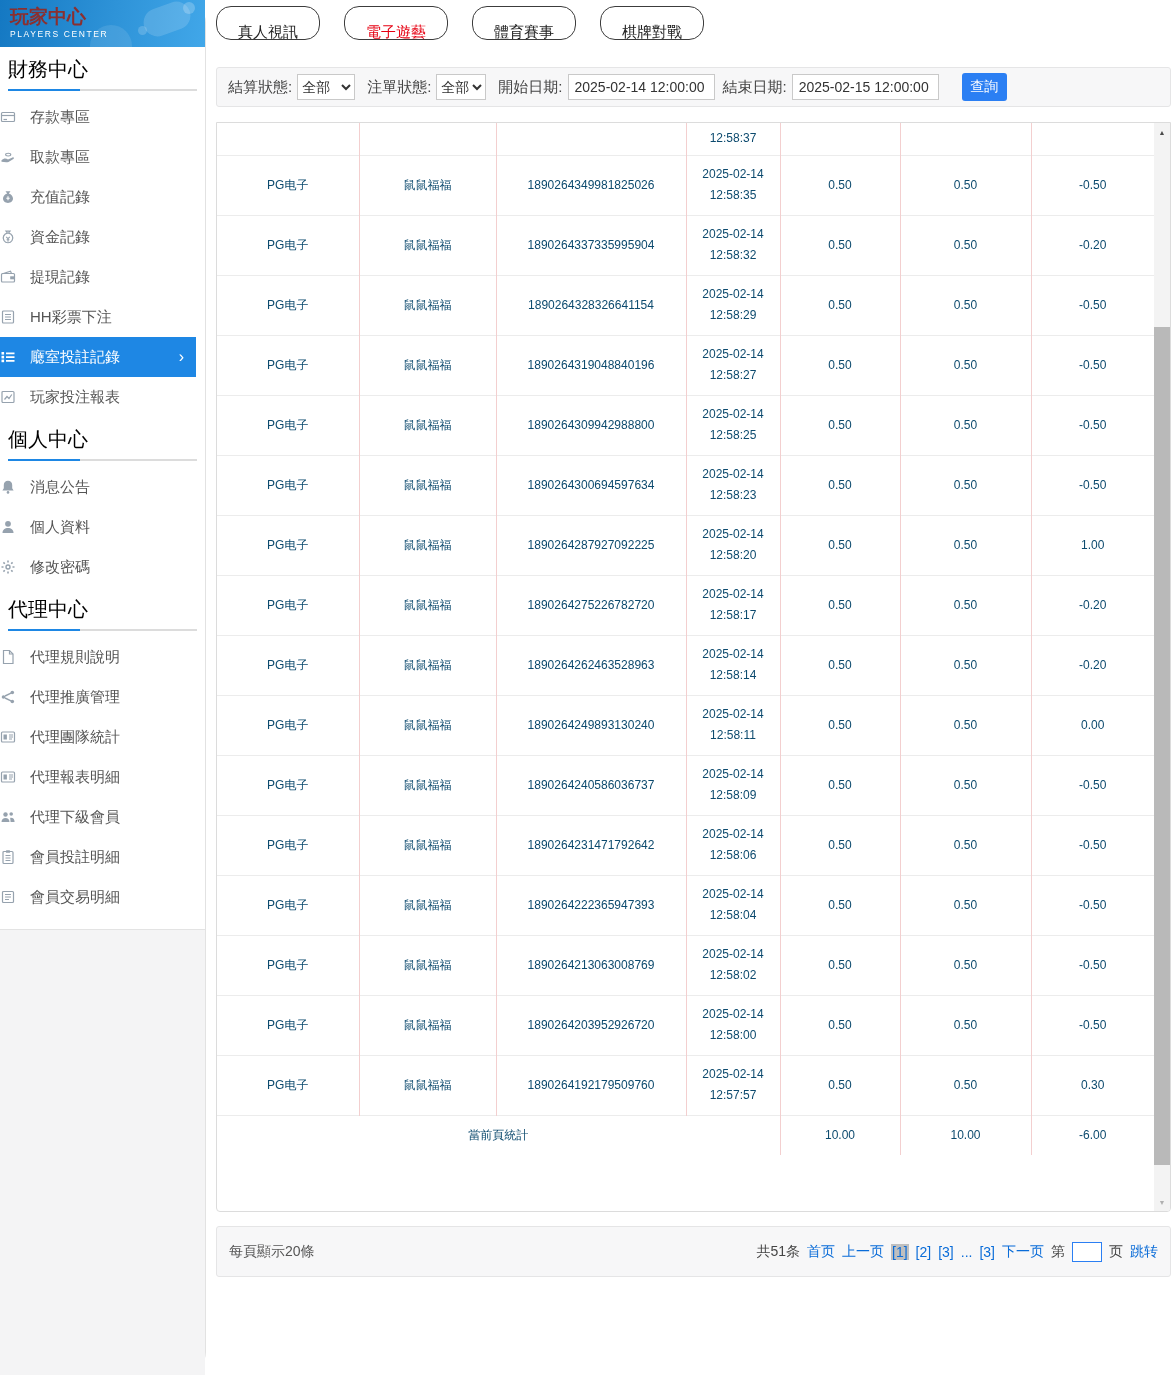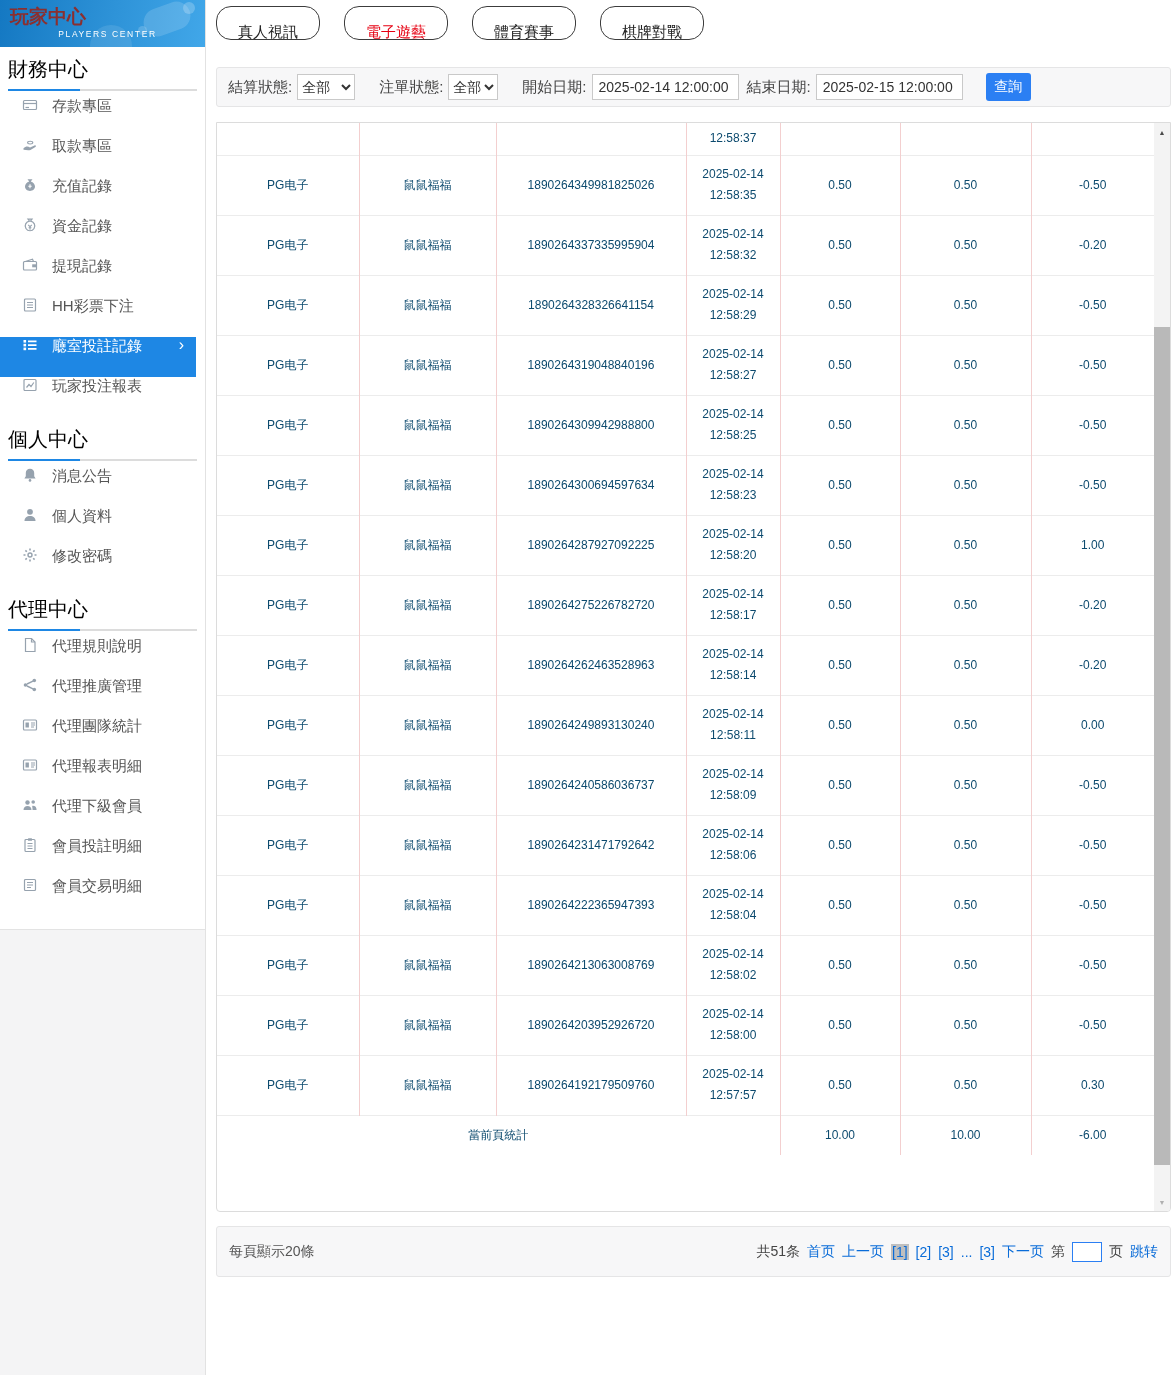--- a/index.html
+++ b/index.html
@@ -3,52 +3,52 @@
 <meta charset="utf-8">
 <style>
   * { box-sizing:border-box; }
   html,body { margin:0; padding:0; }
   body {
     width:1171px; height:1375px; position:relative; overflow:hidden;
     background:#fff; font-family:"Liberation Sans","DejaVu Sans",sans-serif;
   }
   
   .sidebar { position:absolute; left:0; top:0; width:206px; height:1375px;
-    background:#fff; border-right:1px solid #e2e2e2; display:flex; flex-direction:column; }
+    background:#fff; border-right:1px solid #e2e2e2; display:flex; flex-direction:column;border-radius:23px; }
   .sb-header { height:47px; flex:none; position:relative; overflow:hidden;
     background:linear-gradient(100deg,#1478c2 0%,#2e93d8 55%,#41a7e9 100%); padding:6px 0 0 10px; }
   .sb-title { color:#8b2f2f; font-size:19px; font-weight:bold; line-height:21px; }
-  .sb-sub { color:#fff; font-size:8.5px; letter-spacing:1.6px; margin-top:2px;text-align:center; }
+  .sb-sub { color:#fff; font-size:8.5px; letter-spacing:1.6px; margin-top:2px; }
   .deco-pad { position:absolute; right:14px; top:5px; width:48px; height:28px;
     background:rgba(255,255,255,.15); border-radius:14px; transform:rotate(-20deg); }
   .deco-c1 { position:absolute; right:10px; top:2px; width:12px; height:12px; border-radius:50%; background:rgba(255,255,255,.22); }
   .deco-c2 { position:absolute; right:58px; top:26px; width:9px; height:9px; border-radius:50%; background:rgba(255,255,255,.18); }
   .deco-c3 { position:absolute; left:90px; bottom:-20px; width:42px; height:42px; border-radius:50%; background:rgba(255,255,255,.10); }
   .sb-title2 { margin:10px 8px 0; font-size:20px; line-height:24px; color:#000000; }
   .sb-divider { margin:8px 8px 6px; height:2px;
     background:linear-gradient(to right,#1e87e4 0,#1e87e4 72px,#dcdcdc 72px,#dcdcdc 100%); }
-  .sb-item { height:40px; display:flex; align-items:flex-start; padding-left:22px;
+  .sb-item { height:40px; display:flex; align-items:center; 
     color:#555; font-size:15px; cursor:pointer; }
   .sb-item .mi { width:16px; height:16px; color:#96a2ae; margin-right:14px; flex:none; }
   .sb-item.active { background:#1e87e4; color:#ffffff; margin-right:9px; }
   .sb-item.active .mi { color:#fff; }
   .chev { margin-left:auto; margin-right:12px; font-size:16px; line-height:16px; }
   .sb-end-divider { height:1px; background:#e3e3e3; margin-top:12px; }
   .sb-filler { flex:1; background:#f4f4f5; }
   
   .main { position:absolute; left:216px; top:0; width:955px; }
   .tabs { display:flex; gap:24px; margin-top:6px; }
   .tab { height:30px; padding:16px 21px; border:1.5px solid #3c3c3c; border-radius:15px;
     font-size:15px; color:#222; background:#fff; cursor:pointer; font-family:inherit; }
   .tab.active { color:#e60012; }
   .filter-bar { margin-top:27px; height:40px; background:#f7f7f8; border:1px solid #e5e5e6;
     border-radius:3px; display:flex; align-items:center; padding:0 11px; font-size:15px; color:#444; }
   .filter-bar label { margin-right:5px; }
   .filter-bar select { height:26px; font-size:14px; color:#333; border:1px solid #c9c9c9;
-    background:#fff; margin-right:24px; font-family:inherit; }
+    background:#fff; margin-right:12px; font-family:inherit; }
   .sel-wide { width:58px; } .sel-narrow { width:50px; }
   .date-input { width:147px; height:26px; border:1px solid #c9c9c9; font-size:14px; color:#333;
     padding:8px 6px; margin-right:8px; font-family:inherit; }
   .search-btn { width:45px; height:28px; background:#2b7ff3; color:#fff; border:none;
     border-radius:3px; font-size:14px; margin-left:15px; cursor:pointer; font-family:inherit; }
   
   .table-wrap { margin-top:15px; position:relative; height:1090px; background:#fff;
     border:1px solid #dcdcdc; border-radius:0 0 4px 4px; overflow:hidden; }
   table { border-collapse:collapse; table-layout:fixed; width:937px; font-size:12px; color:#0c4a6e; }
   td { text-align:center; border-left:1px solid #f3cfcf; border-top:1px solid #ececec;

